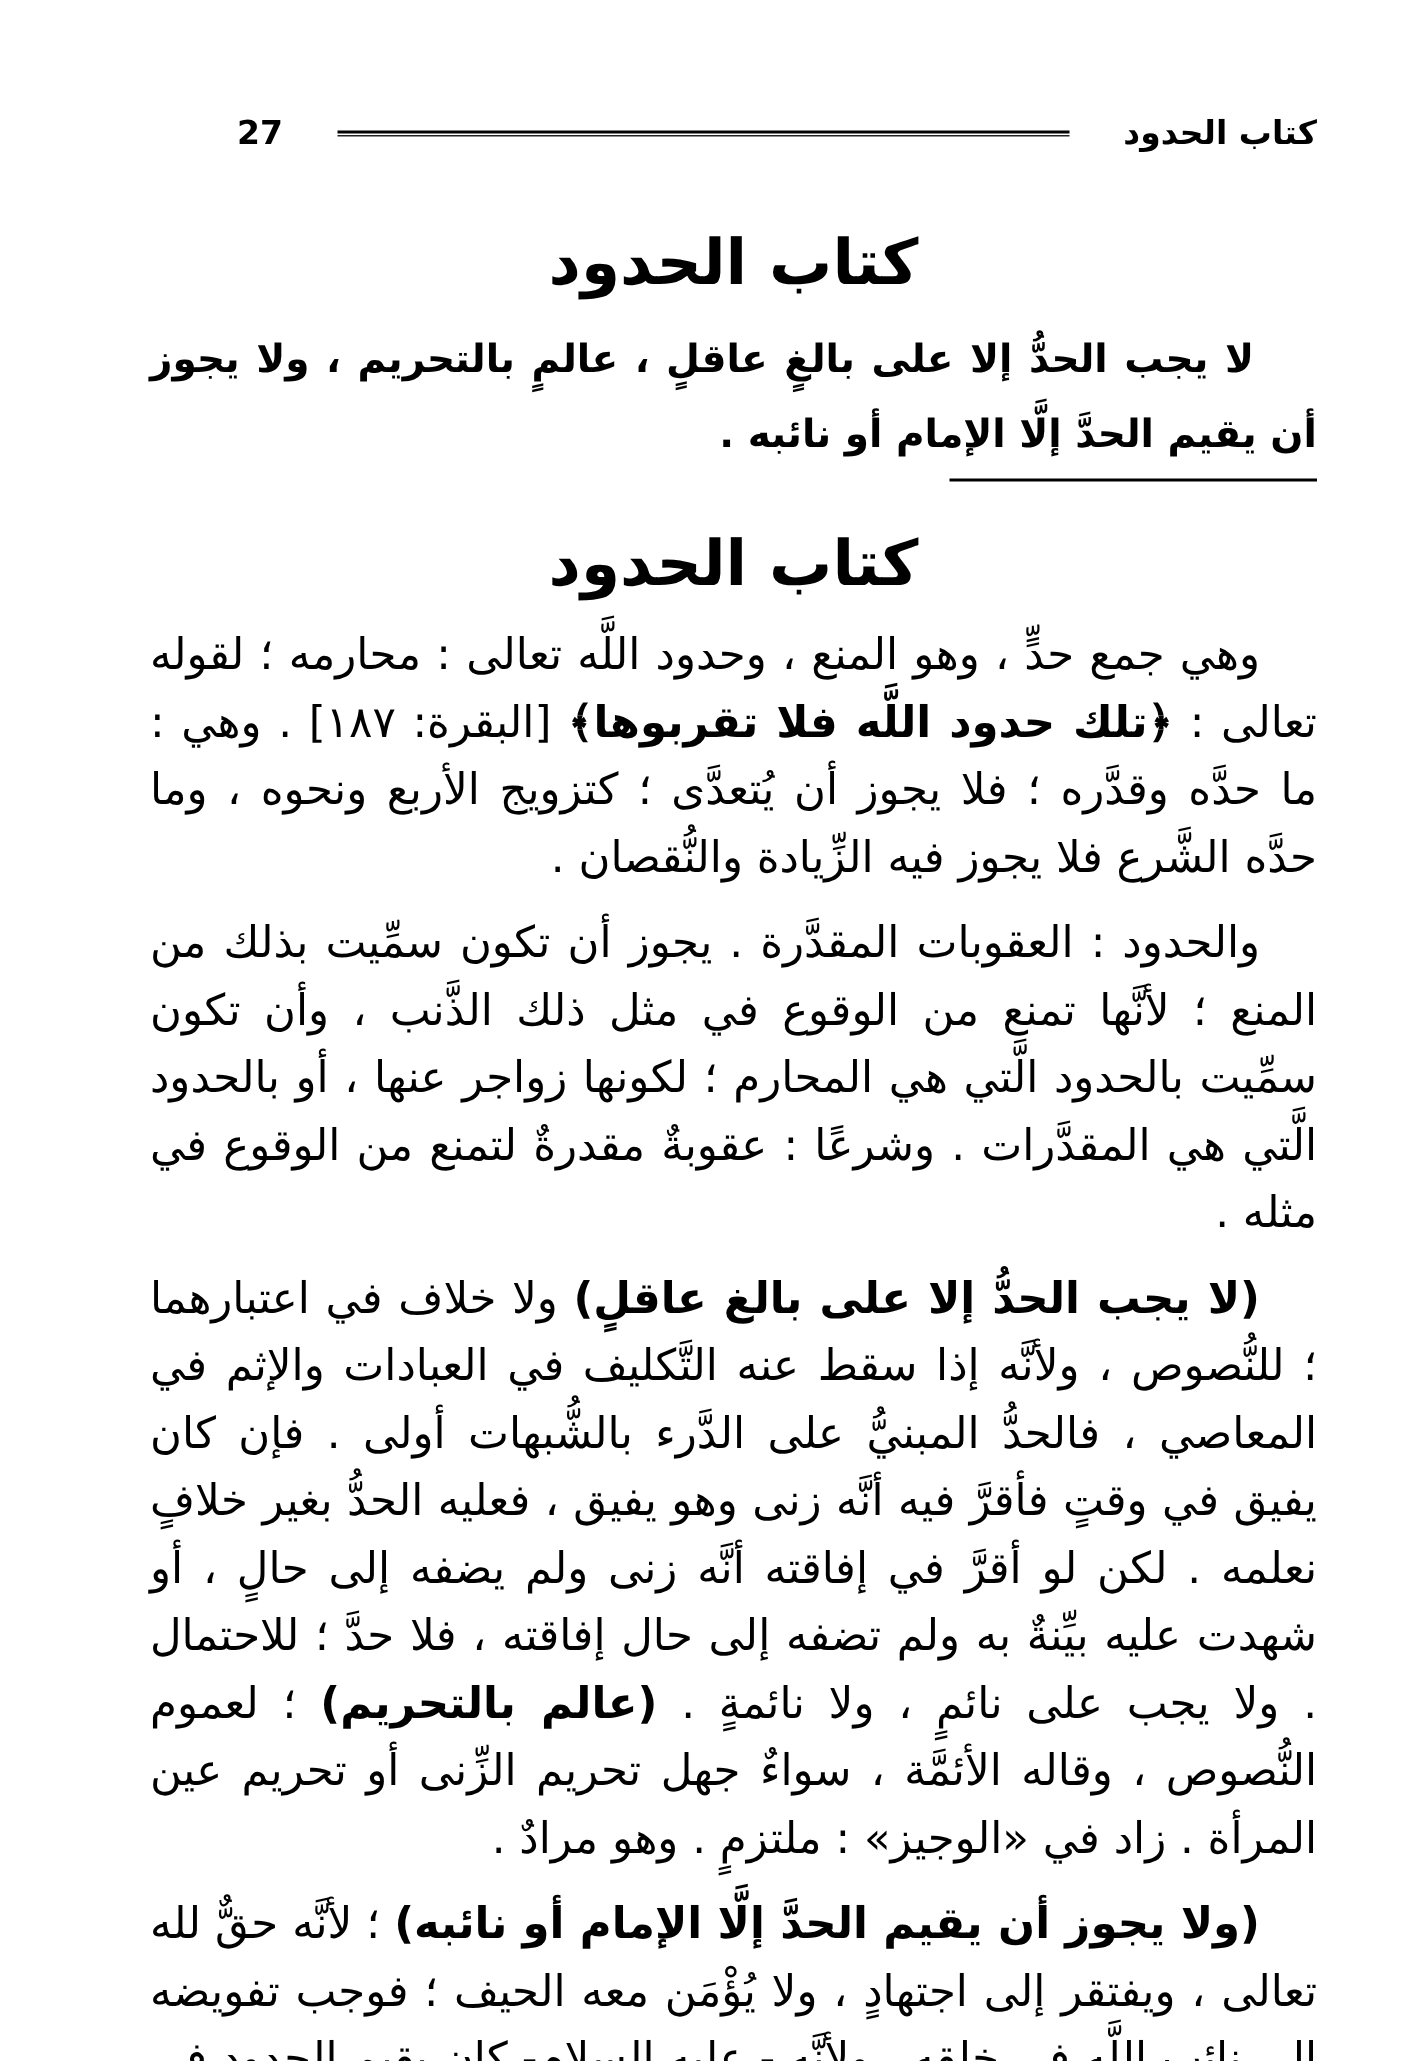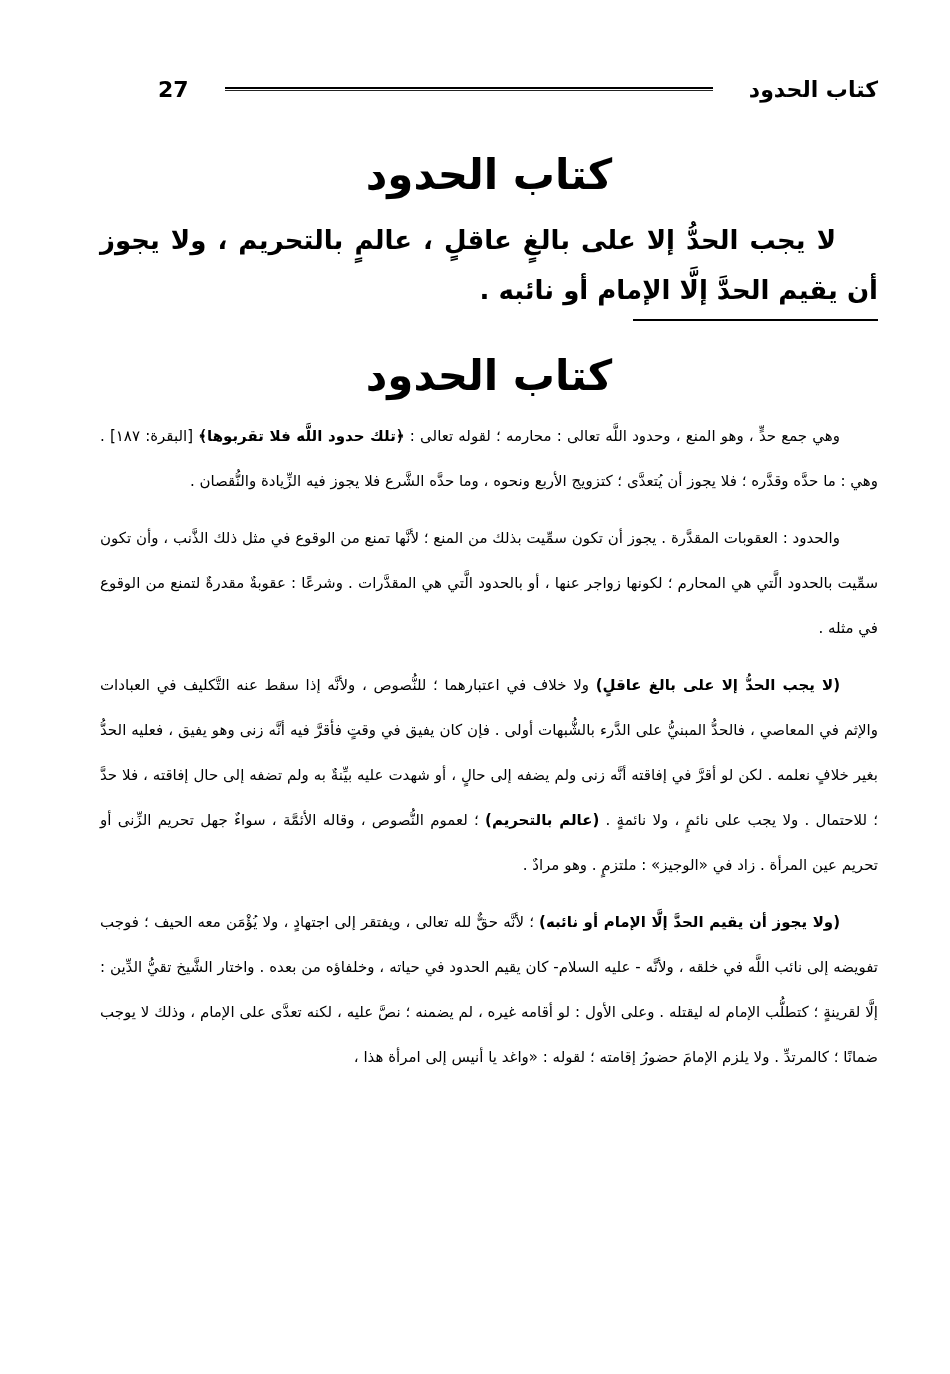--- a/index.html
+++ b/index.html
@@ -65,21 +65,21 @@
     border-bottom: 2.5px solid #000;
     margin: 4px 0 0 auto; 
     height: 0;
   }
   
   .commentary {
     margin-top: 14px;
   }
   .commentary p {
     margin: 12px 0 9px 0;
-    font-size: 15px;
+    font-size: 29px;
     line-height: 45px;
     text-align: justify;
     text-indent: 38px;
   }
   .commentary p b { font-weight: bold; }
 </style>
 </head>
 <body>
 
 <div class="page">

